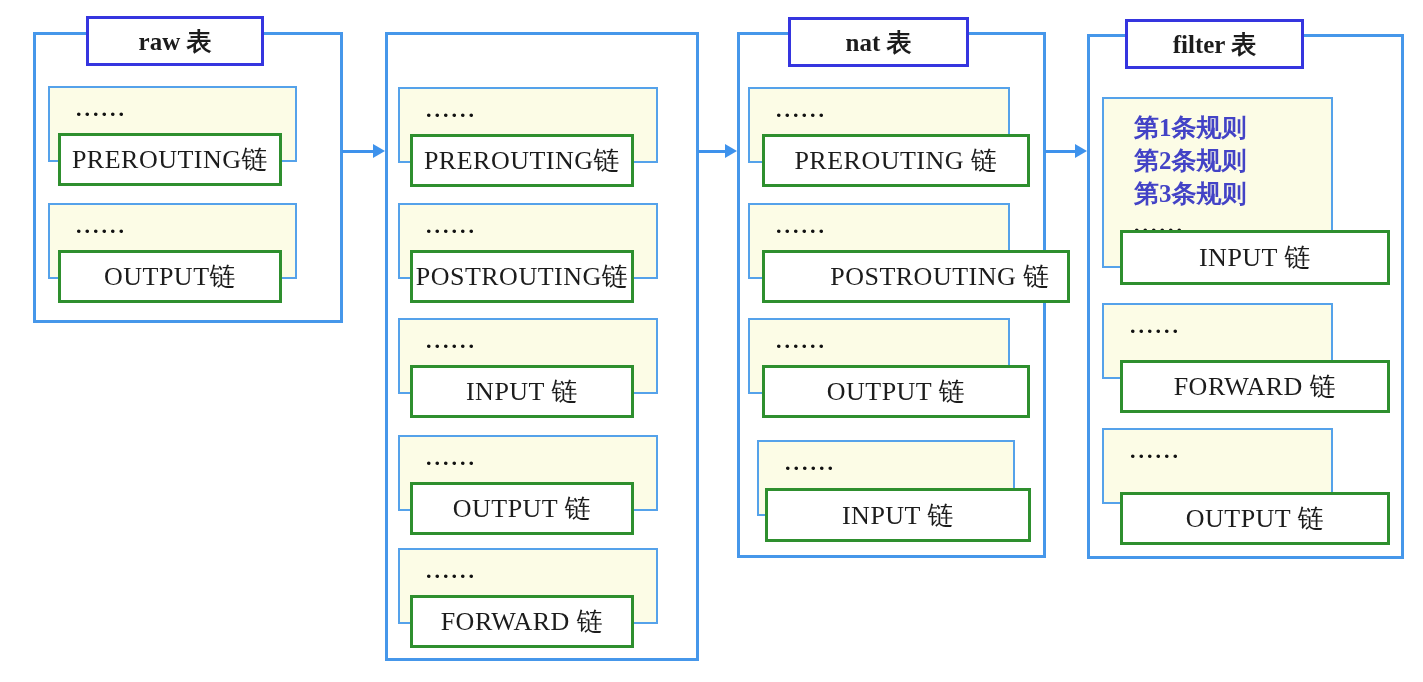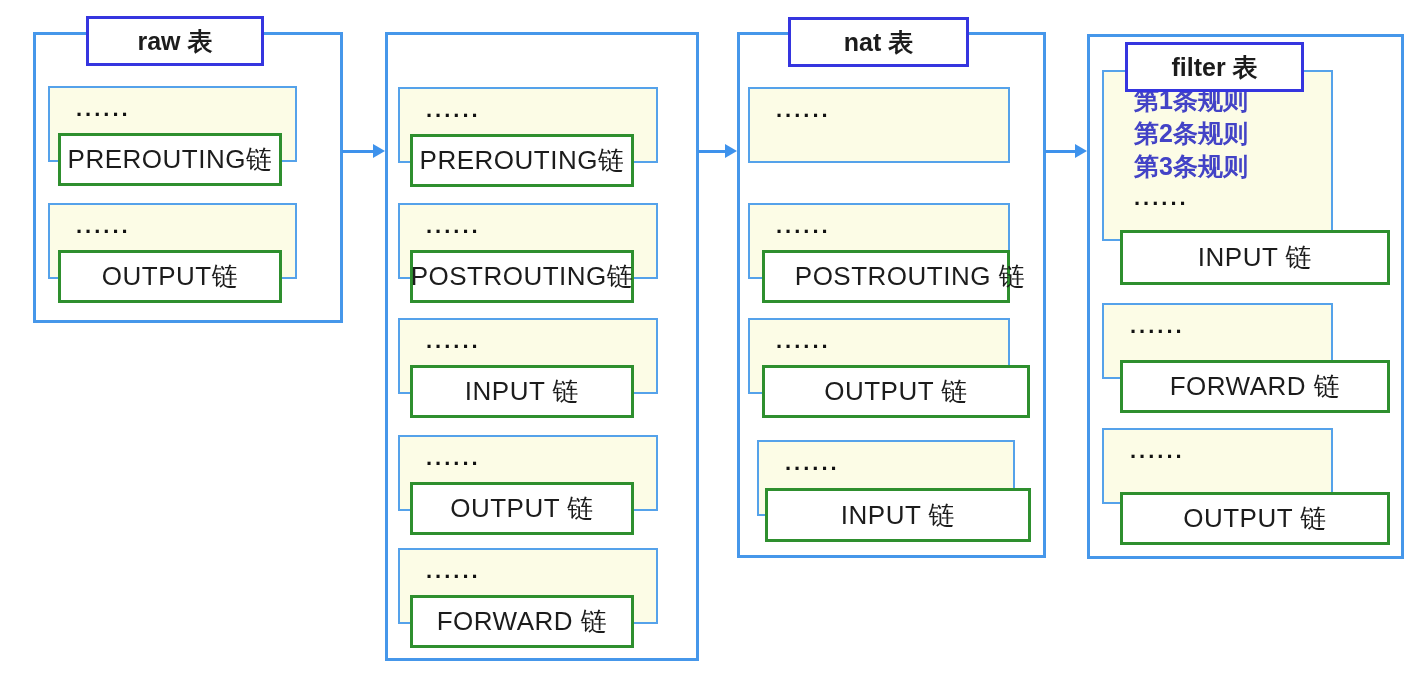--- a/index.html
+++ b/index.html
@@ -1,19 +1,19 @@
 <!DOCTYPE html>
 <html><head>
 <meta charset="utf-8">
 <style>
   html,body{margin:0;padding:0;background:#ffffff;}
   *{box-sizing:border-box;}
   .canvas{
     position:relative;width:1423px;height:682px;background:#ffffff;overflow:hidden;
-    font-family:Liberation Sans, sans-serif;color:#161616;
+    font-family:Liberation Serif, serif;color:#161616;
   }
   .panel{
     position:absolute;background:#ffffff;border:3px solid #4697EA;z-index:1;
   }
   .title{
     position:absolute;background:#ffffff;border:3px solid #3535DF;z-index:5;
     display:flex;align-items:center;justify-content:center;
     font-size:25px;font-weight:bold;color:#1c1c1c;
   }
   .paper{
@@ -113,48 +113,51 @@
   </div>
 
   <div class="panel" style="left:737px;top:32px;width:309px;height:526px;"></div>
   <div class="title" style="left:788px;top:17px;width:181px;height:50px;text-align:center;">
     <span>nat 表</span>
   </div>
 
   <div class="paper" style="left:748px;top:87px;width:262px;">
     <span class="dots">......</span>
   </div>
+  <div class="chain" style="left:762px;top:134px;width:268px;">
+    <span>PREROUTING 链</span>
+  </div>
 
   <div class="paper" style="left:748px;top:203px;width:262px;">
     <span class="dots">......</span>
   </div>
-  <div class="chain" style="left:762px;top:250px;width:248px;padding-left:48px;">
+  <div class="chain" style="left:762px;top:250px;width:308px;padding-left:48px;">
     <span>POSTROUTING 链</span>
   </div>
 
   <div class="paper" style="left:748px;top:318px;width:262px;">
     <span class="dots">......</span>
   </div>
   <div class="chain" style="left:762px;top:365px;width:268px;">
     <span>OUTPUT 链</span>
   </div>
 
   <div class="paper" style="left:757px;top:440px;width:258px;">
     <span class="dots">......</span>
   </div>
   <div class="chain" style="left:765px;top:488px;width:266px;height:54px;">
     <span>INPUT 链</span>
   </div>
 
   <div class="panel" style="left:1087px;top:34px;width:317px;height:525px;"></div>
-  <div class="title" style="left:1125px;top:19px;width:179px;height:50px;margin-top:23px;">
+  <div class="title" style="left:1125px;top:19px;width:179px;height:50px;">
     <span>filter 表</span>
   </div>
 
-  <div class="paper" style="left:1102px;top:70px;width:231px;height:171px;">
+  <div class="paper" style="left:1102px;top:97px;width:231px;height:171px;">
     <div class="rules">
       <div>第1条规则</div>
       <div>第2条规则</div>
       <div>第3条规则</div>
       <span class="rdots">......</span>
     </div>
   </div>
   <div class="chain" style="left:1120px;top:230px;width:270px;height:55px;">
     <span>INPUT 链</span>
   </div>

